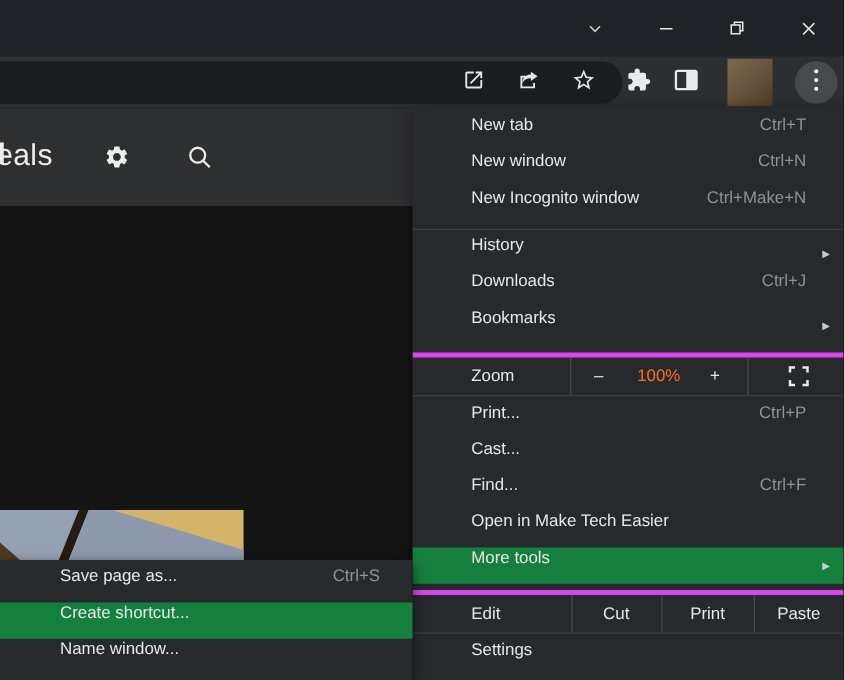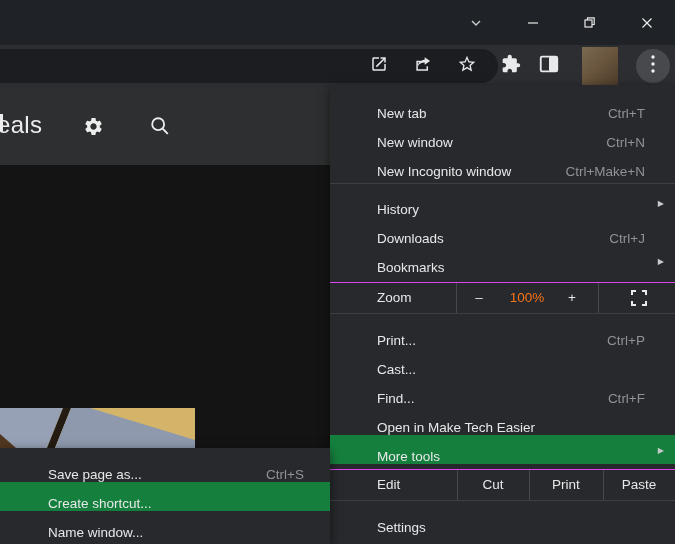--- a/index.html
+++ b/index.html
@@ -24,29 +24,29 @@
   .kebab-btn{width:34px;height:34px;border-radius:50%;background:#47494d;display:flex;align-items:center;justify-content:center;margin-left:2px;cursor:pointer;}
   
   .page-header{position:absolute;left:0;top:87px;width:675px;height:78px;background:#2e2f30;box-shadow:0 1px 3px rgba(0,0,0,.35);}
   .nav-text{position:absolute;left:-3px;top:24px;color:#ededee;font-size:24px;letter-spacing:.3px;}
   .nav-cut-bar{position:absolute;left:0;top:28px;width:3px;height:17px;background:#ededee;}
   .hdr-icon{position:absolute;top:116px;width:24px;height:24px;display:flex;align-items:center;justify-content:center;cursor:pointer;}
   .page-body{position:absolute;left:0;top:165px;width:675px;height:379px;background:#141414;}
   .photo{position:absolute;left:0;top:243px;width:195px;height:40px;}
   
   .menu{position:absolute;background:#27292c;box-shadow:0 3px 10px rgba(0,0,0,.55);color:#e6e8ea;font-size:13.5px;}
-  .mi{position:relative;height:29px;display:flex;align-items:flex-end;padding:0 30px 0 47px;cursor:pointer;gap:16px;}
+  .mi{position:relative;height:29px;display:flex;align-items:flex-start;padding:0 30px 0 47px;cursor:pointer;gap:16px;}
   .mi.hover{background:#15803d;}
   .mi-label{flex:1;white-space:nowrap;color:#e6e8ea;}
   .mi-sc{color:#8f9296;white-space:nowrap;}
   .mi-arrow{position:absolute;right:11px;top:50%;transform:translateY(-50%);font-size:8px;color:#c7cacd;font-family:"DejaVu Sans",sans-serif;}
   .sep{height:1px;background:#3d3f42;margin:4px 0;}
   
   .main-menu{left:330px;top:85px;width:345px;height:459px;padding-top:7px;box-sizing:border-box;overflow:hidden;}
-  .zoom-row,.edit-row{position:relative;height:30px;border-top:1px solid #d946ef;border-bottom:1px solid #3d3f42;}
+  .zoom-row,.edit-row{position:relative;height:30px;border-top:4px solid #d946ef;border-bottom:1px solid #3d3f42;}
   .zoom-row{margin-top:7px;margin-bottom:5px;}
   .edit-row{margin-top:5px;margin-bottom:5px;}
   .row-label{position:absolute;left:47px;top:0;line-height:30px;color:#e6e8ea;}
   .vdiv{position:absolute;top:0;width:1px;height:30px;background:#45474a;}
   .row-btn{position:absolute;top:0;line-height:30px;text-align:center;color:#e6e8ea;cursor:pointer;}
   .zoom-level{position:absolute;top:0;line-height:30px;text-align:center;color:#f97316;}
   .fs-btn{position:absolute;top:6px;cursor:pointer;}
   
   .sub-menu{left:0;top:448px;width:330px;height:96px;padding-top:5px;box-sizing:border-box;}
   .sub-menu .mi{padding:0 26px 0 48px;}

